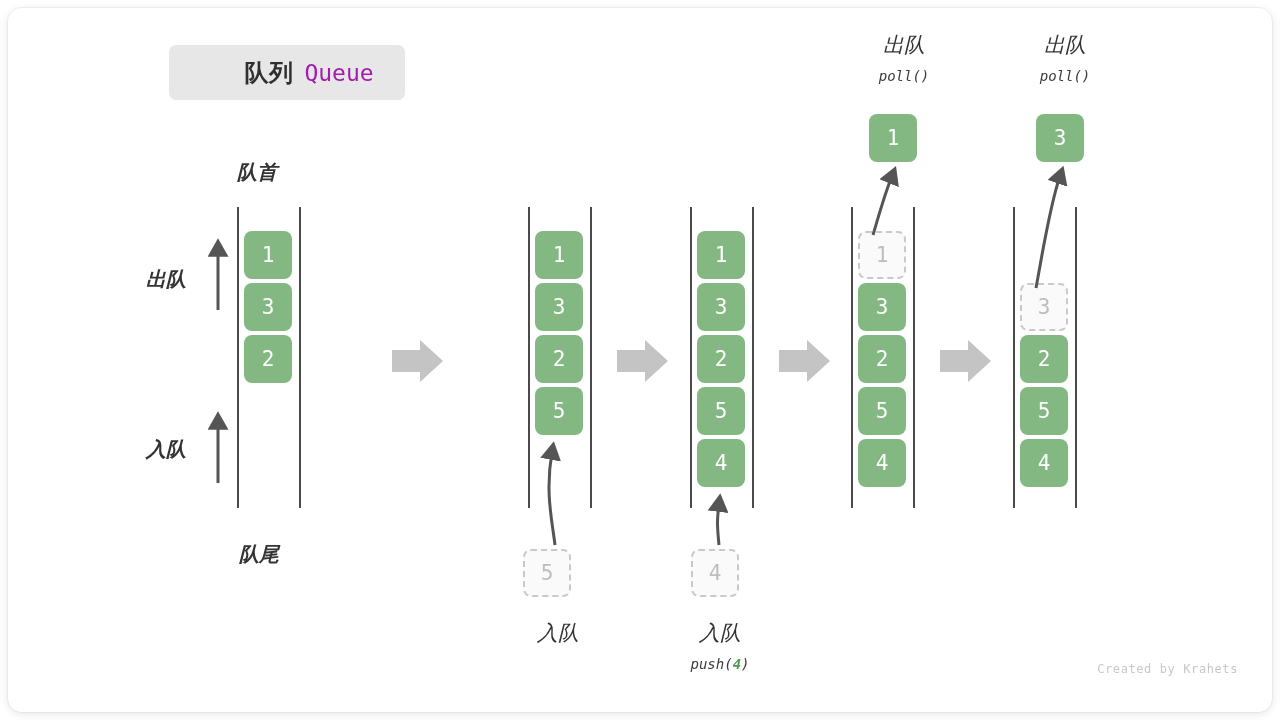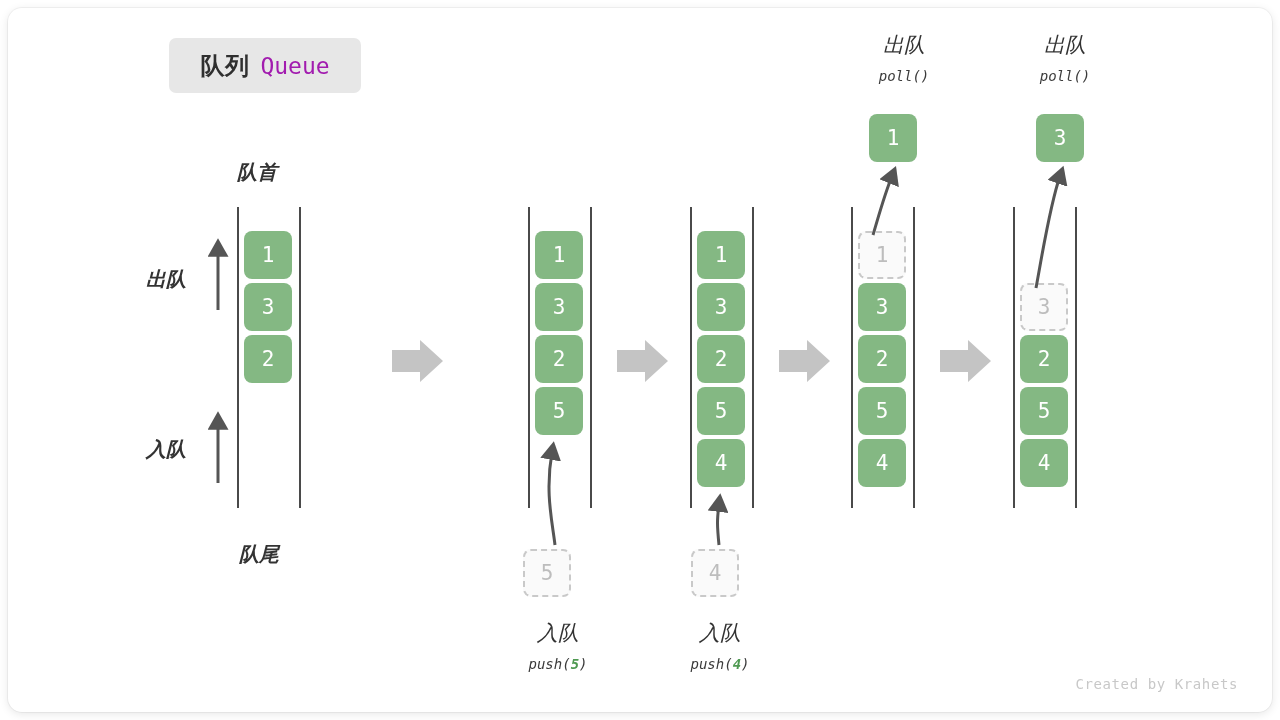--- a/index.html
+++ b/index.html
@@ -24,29 +24,30 @@
     height: 704px;
     background: #ffffff;
     border-radius: 14px;
     box-shadow: 0 0 0 1px rgba(0,0,0,0.045), 0 2px 10px rgba(0,0,0,0.10);
   }
 
   
   .title-badge {
     position: absolute;
     left: 169px;
-    top: 38px;
+    top: 45px;
     width: 192px;
     height: 55px;
     background: #e7e7e7;
     border-radius: 7px;
     display: flex;
     align-items: center;
     justify-content: center;
     gap: 11px;
+    padding-left: 44px;
   }
   .title-cn {
     font-size: 24px;
     font-weight: bold;
     color: #2f2f2f;
     letter-spacing: 0.5px;
   }
   .title-en {
     font-family: "DejaVu Sans Mono", "Liberation Mono", monospace;
     font-size: 23px;
@@ -118,23 +119,23 @@
     top: 0;
     width: 1280px;
     height: 720px;
     pointer-events: none;
   }
 
   
   .watermark {
     position: absolute;
     right: 42px;
-    bottom: 28px;
-    font-family: "DejaVu Sans Mono", "Liberation Mono", monospace;
-    font-size: 14px;
+    bottom: 44px;
+    font-family: "DejaVu Sans Mono", "Liberation Mono", monospace;
+    font-size: 12px;
     color: #c8c8c8;
     letter-spacing: 0.6px;
   }
 </style>
 </head>
 <body>
 
 <div id="stage">
   <div class="card"></div>
 
@@ -152,21 +153,20 @@
     <span class="op-cn">出队</span>
     <span class="op-code">poll()</span>
   </div>
   <div class="abs op-label" style="left:970px; top:30px; width:190px;">
     <span class="op-cn">出队</span>
     <span class="op-code">poll()</span>
   </div>
 
   <div class="abs op-label" style="left:463px; top:618px; width:190px;">
     <span class="op-cn">入队</span>
-    <span class="op-code"><span>push(</span><span class="num">5</span><span>)</span></span>
   </div>
   <div class="abs op-label" style="left:625px; top:618px; width:190px;">
     <span class="op-cn">入队</span>
     <span class="op-code"><span>push(</span><span class="num">4</span><span>)</span></span>
   </div>
 
   <div class="rail" style="left:237px; top:207px; height:301px;"></div>
   <div class="rail" style="left:299px; top:207px; height:301px;"></div>
 
   <div class="rail" style="left:528px; top:207px; height:301px;"></div>

